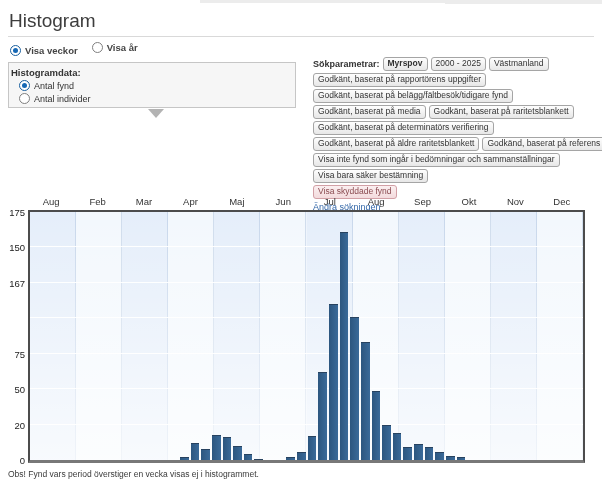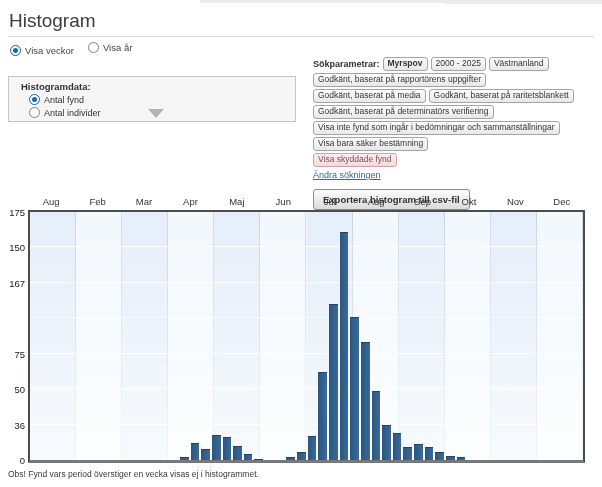--- a/index.html
+++ b/index.html
@@ -18,25 +18,25 @@
   #page-title { left:9px; top:10px; font-size:19px; color:#3d3d3d; font-weight:400; }
   #title-rule { left:8px; top:36px; width:586px; height:1px; background:#d9d9d9; }
 
   
   .radio-item { display:inline-flex; align-items:center; margin-right:14px; cursor:pointer; }
   .radio-circle { width:11px; height:11px; border-radius:50%; border:1px solid #7f7f7f;
     background:#fff; display:inline-flex; align-items:center; justify-content:center; margin-right:4px; flex:0 0 auto; }
   .radio-circle.selected { border-color:#1a5f9e; }
   .radio-circle .dot { width:5px; height:5px; border-radius:50%; background:#1668b5; display:none; }
   .radio-circle.selected .dot { display:block; }
-  #view-toggle { left:10px; top:42px; font-size:9.5px; font-weight:normal; color:#444; }
-
-  
-  #histobox { left:8px; top:76px; width:288px; height:46px; background:#f6f6f6;
-    border:1px solid #c6c6c6; padding:4px 12px; }
+  #view-toggle { left:10px; top:42px; font-size:9.5px; font-weight:bold; color:#444; }
+
+  
+  #histobox { left:8px; top:62px; width:288px; height:46px; background:#f6f6f6;
+    border:1px solid #c6c6c6; padding:4px 2px; }
   #histobox .box-title { font-size:9.5px; font-weight:bold; color:#333; margin-bottom:2px; }
   #histobox .radio-item { display:flex; margin:1px 0 2px 8px; font-size:9px; font-weight:normal; color:#333;text-align:center; }
   #popup-arrow { left:148px; top:109px; width:0; height:0;
     border-left:8px solid transparent; border-right:8px solid transparent; border-top:9px solid #b3b3b3; }
 
   
   #search-params { left:313px; top:57px; width:289px; font-size:8.5px; }
   .param-row { margin-bottom:1px; line-height:12px; white-space:nowrap; }
   .params-label { font-weight:bold; font-size:9px; color:#333; margin-right:3px; }
   .tag { display:inline-block; font-size:8.5px; color:#333; border:1px solid #a5a5a5; border-radius:3px;
@@ -104,24 +104,28 @@
       </span>
     </div>
 </div>
 <div class="abs" id="popup-arrow"></div>
 
 <div class="abs" id="search-params">
   <div class="param-row">
     <span class="params-label">Sökparametrar:</span><span class="tag primary-species">Myrspov</span><span class="tag">2000 - 2025</span><span class="tag">Västmanland</span>
   </div>
   <div class="param-row"><span class="tag">Godkänt, baserat på rapportörens uppgifter</span></div>
+  <div class="param-row"><span class="tag">Godkänt, baserat på belägg/fältbesök/tidigare fynd</span></div>
   <div class="param-row">
     <span class="tag">Godkänt, baserat på media</span><span class="tag">Godkänt, baserat på raritetsblankett</span>
   </div>
   <div class="param-row"><span class="tag">Godkänt, baserat på determinatörs verifiering</span></div>
+  <div class="param-row">
+    <span class="tag">Godkänt, baserat på äldre raritetsblankett</span><span class="tag">Godkänd, baserat på referens</span>
+  </div>
   <div class="param-row"><span class="tag">Visa inte fynd som ingår i bedömningar och sammanställningar</span></div>
   <div class="param-row"><span class="tag">Visa bara säker bestämning</span></div>
   <div class="param-row"><span class="tag protected">Visa skyddade fynd</span></div>
   <a id="edit-link">Ändra sökningen</a><br>
   <button id="export-btn">Exportera histogram till csv-fil</button>
 </div>
 
 <div class="abs" id="chart-section">
   <div id="month-labels">
       <div class="month-label" style="left: 28px; width: 46.4167px;">Aug</div>
@@ -132,21 +136,21 @@
       <div class="month-label" style="left: 260.083px; width: 46.4167px;">Jun</div>
       <div class="month-label" style="left: 306.5px; width: 46.4167px;">Jul</div>
       <div class="month-label" style="left: 352.917px; width: 46.4167px;">Aug</div>
       <div class="month-label" style="left: 399.333px; width: 46.4167px;">Sep</div>
       <div class="month-label" style="left: 445.75px; width: 46.4167px;">Okt</div>
       <div class="month-label" style="left: 492.167px; width: 46.4167px;">Nov</div>
       <div class="month-label" style="left: 538.583px; width: 46.4167px;">Dec</div>
     </div>
   <div id="y-labels">
       <div class="y-label" style="left: 0px; top: 259px;">0</div>
-      <div class="y-label" style="left: 0px; top: 223.571px;">36</div>
+      <div class="y-label" style="left: 0px; top: 223.571px;">20</div>
       <div class="y-label" style="left: 0px; top: 188.143px;">50</div>
       <div class="y-label" style="left: 0px; top: 152.714px;">75</div>
       <div class="y-label" style="left: 0px; top: 117.286px; margin-left: 36px;">100</div>
       <div class="y-label" style="left: 0px; top: 81.8571px;">167</div>
       <div class="y-label" style="left: 0px; top: 46.4286px;">150</div>
       <div class="y-label" style="left: 0px; top: 11px;">175</div>
     </div>
   <div id="plot">
     <div id="bands">
         <div class="band odd" style="left: 0%; width: 8.33333%;"></div>

